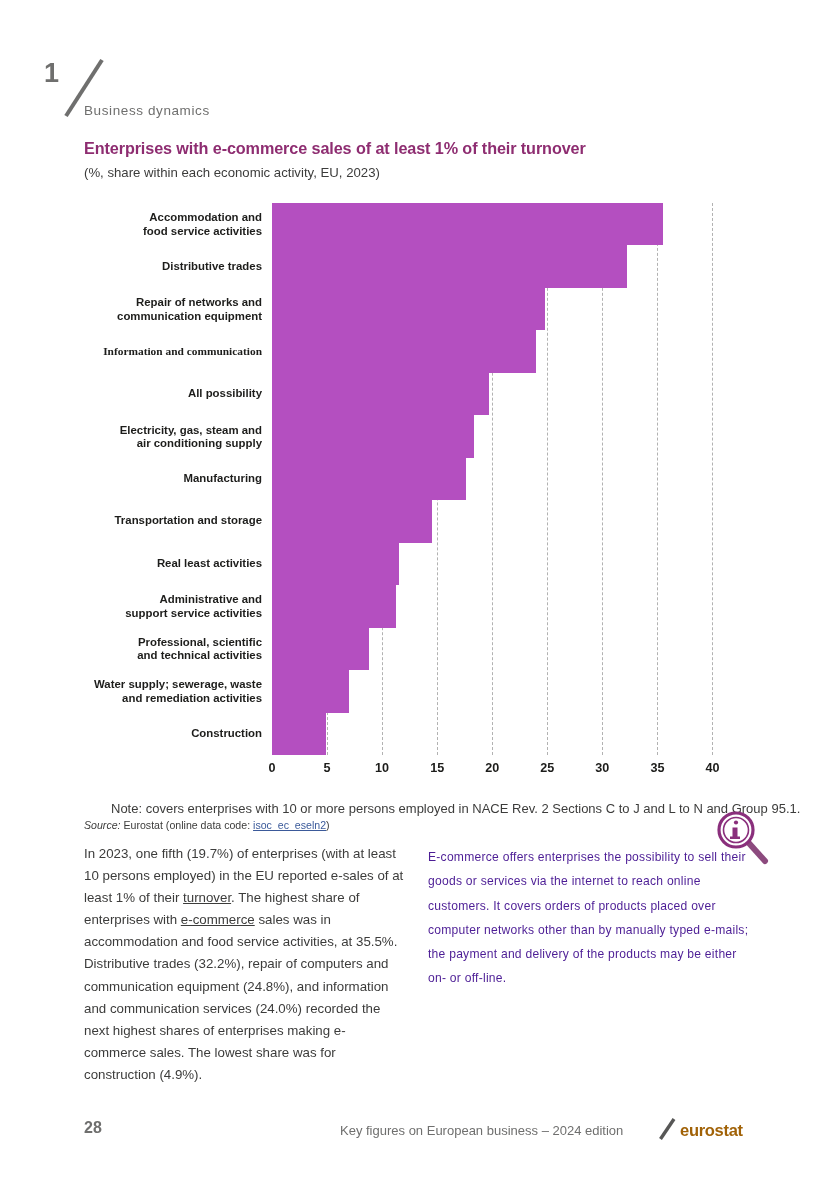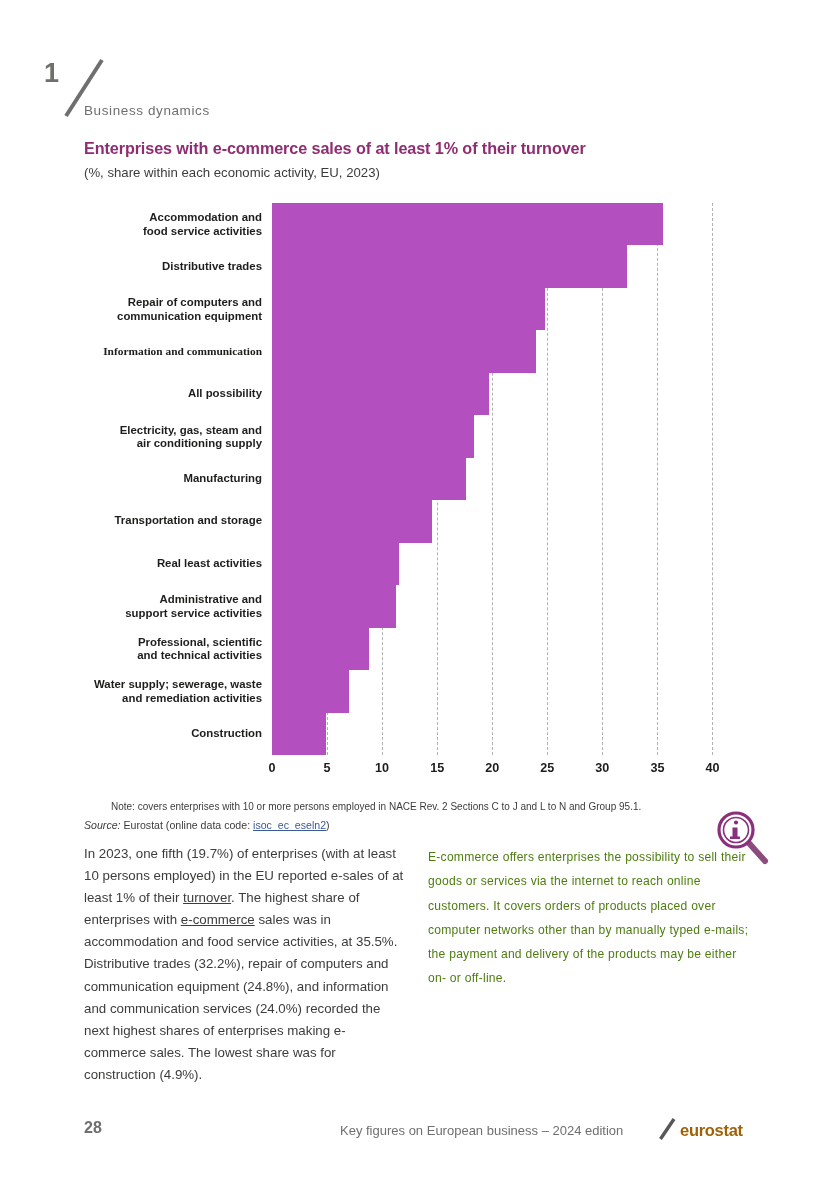--- a/index.html
+++ b/index.html
@@ -135,21 +135,21 @@
     font-size: 12.6px;
     font-weight: bold;
     color: #1d1d1b;
   }
 
   
   #note-line {
     position: absolute;
     left: 84px;
     top: 801px;
-    font-size: 10px;
+    font-size: 13px;
     color: #3c3c3b;
     white-space: nowrap;
     padding-left: 27px;
   }
   #source-line {
     position: absolute;
     left: 84px;
     top: 819px;
     font-size: 10.6px;
     color: #3c3c3b;
@@ -178,21 +178,21 @@
 
   
   #definition-text {
     position: absolute;
     left: 428px;
     top: 845px;
     width: 322px;
     font-size: 12.1px;
     line-height: 24.3px;
     letter-spacing: 0.25px;
-    color: #4d7c0f;
+    color: #4c1d95;
   }
   #magnifier-icon {
     position: absolute;
     left: 712px;
     top: 808px;
     width: 58px;
     height: 58px;
   }
 
   
@@ -265,21 +265,21 @@
       <div class="bar-row" style="top: -0.0192307px; width: 457px;">
         <div class="cat-label">Accommodation and
 food service activities</div>
         <div class="bar" style="width: 390.928px; background: rgb(180, 79, 192);"></div>
       </div>
       <div class="bar-row" style="top: 42.4423px; width: 457px;">
         <div class="cat-label">Distributive trades</div>
         <div class="bar" style="width: 354.588px; background: rgb(180, 79, 192);"></div>
       </div>
       <div class="bar-row" style="top: 84.9038px; width: 457px;">
-        <div class="cat-label">Repair of computers and
+        <div class="cat-label">Repair of networks and
 communication equipment</div>
         <div class="bar" style="width: 273.099px; background: rgb(180, 79, 192);"></div>
       </div>
       <div class="bar-row" style="top: 127.365px; width: 457px; font-family: Liberation Serif, serif;">
         <div class="cat-label">Information and communication</div>
         <div class="bar" style="width: 264.289px; background: rgb(180, 79, 192);"></div>
       </div>
       <div class="bar-row" style="top: 169.827px; width: 457px;">
         <div class="cat-label">All possibility</div>
         <div class="bar" style="width: 216.937px; background: rgb(180, 79, 192);"></div>

